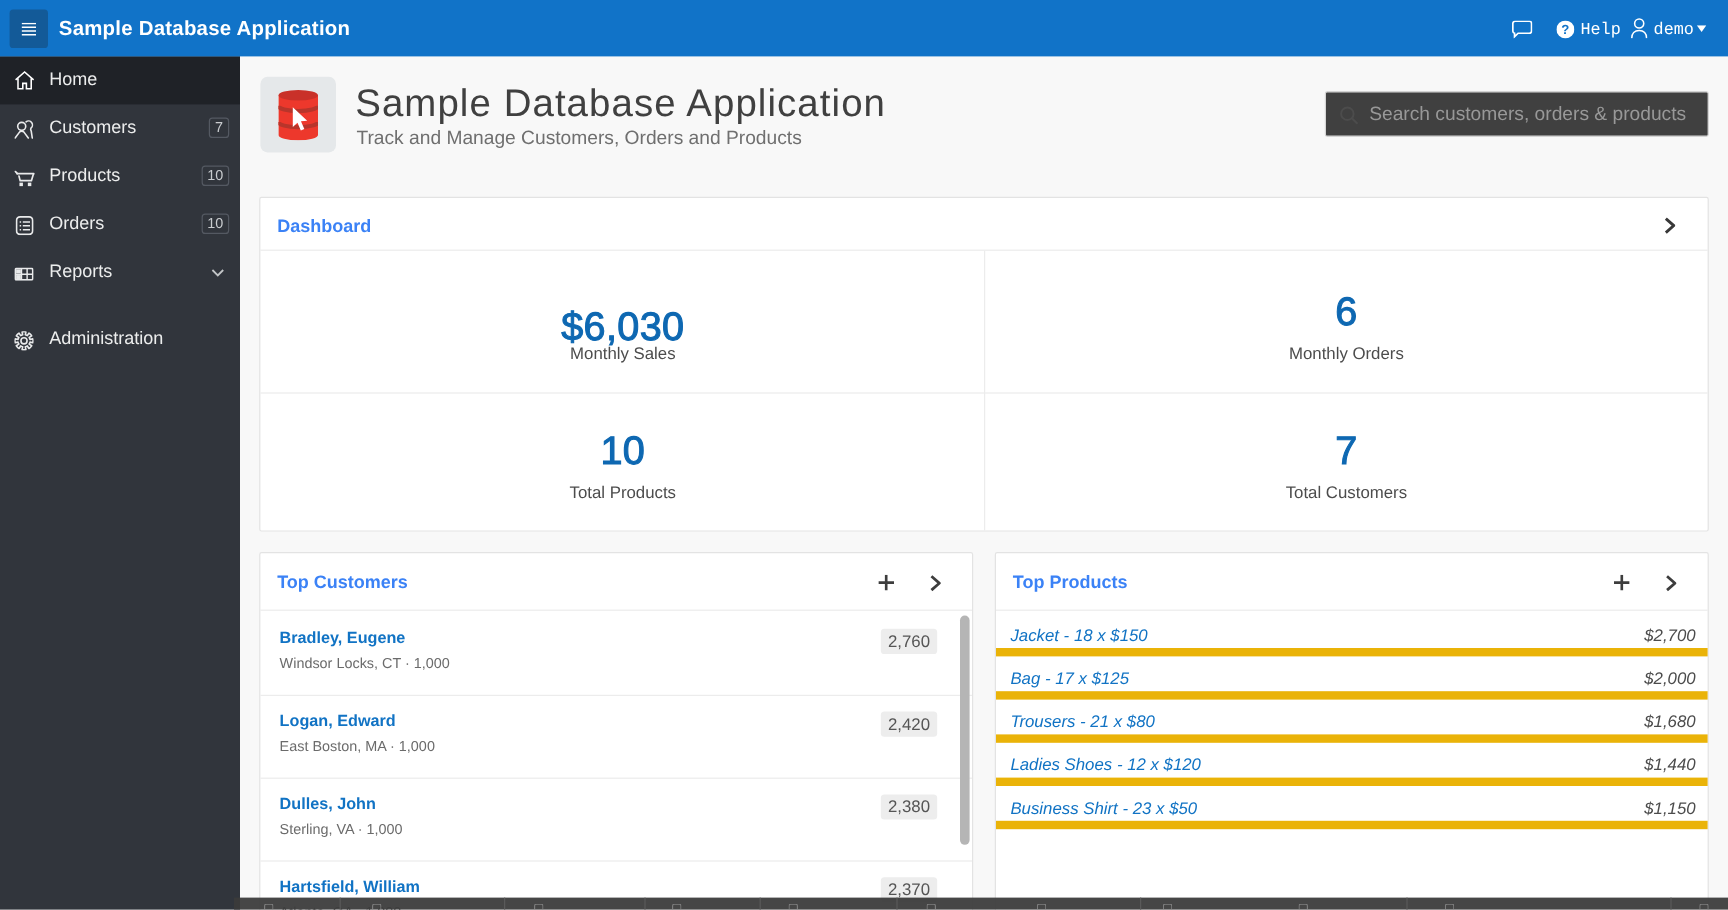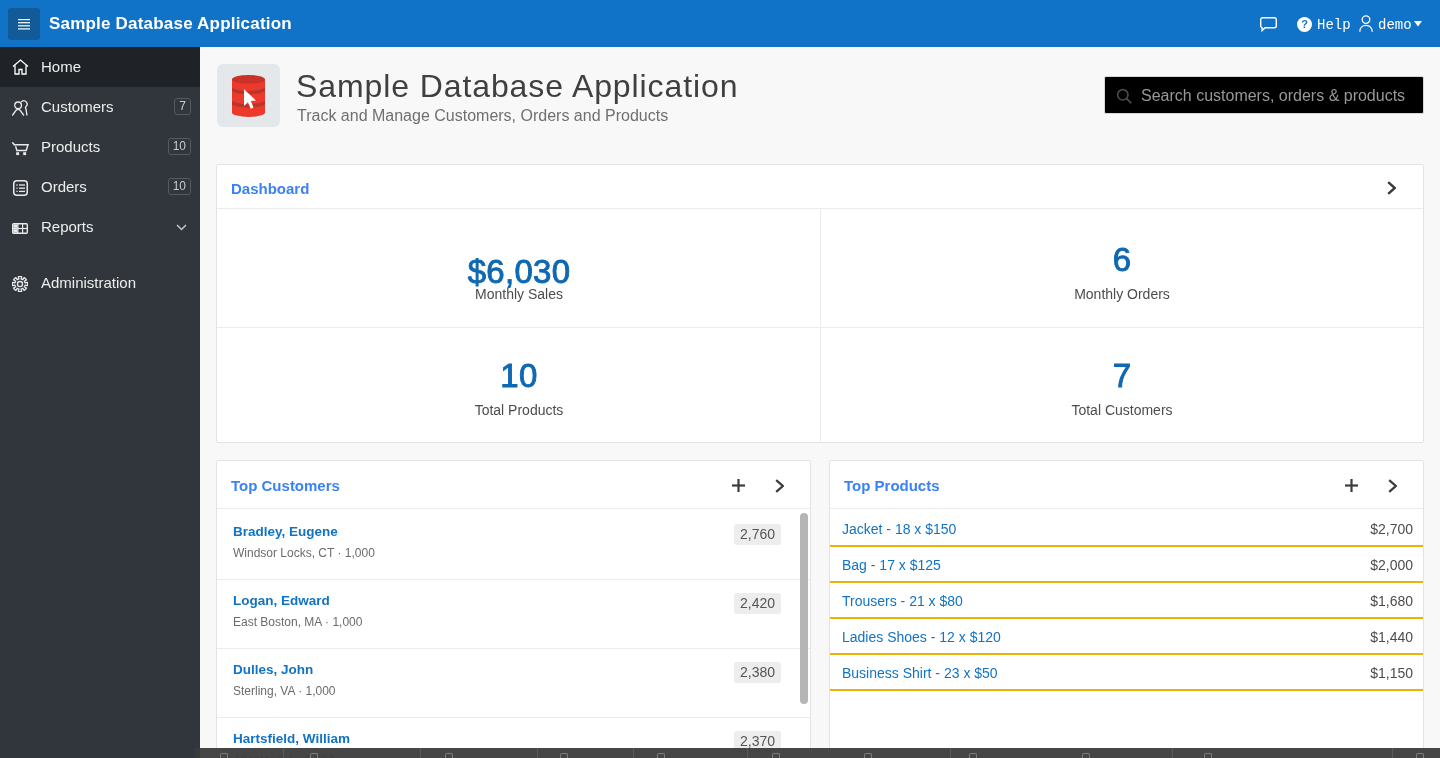--- a/index.html
+++ b/index.html
@@ -19,21 +19,21 @@
 .navItem { position:absolute; left:0; width:200px; height:40px; color:#eceded; font-size:15px; }
 .navItem.active { background:#1f2227; }
 .navItem .nt { position:absolute; left:41px; top:11px; }
 .navItem svg { position:absolute; left:12px; top:12px; }
 .badge { position:absolute; right:9px; top:11px; height:17px; min-width:17px; padding:0 4px; border:1px solid #545962; border-radius:3px; color:#c9cccf; font-size:12px; line-height:15px; text-align:center; }
 
 #appIcon { position:absolute; left:217px; top:64px; width:63px; height:63px; background:#e5e8ea; border-radius:6px; }
 #pageH1 { position:absolute; left:296px; top:68px; font-size:32px; color:#404040; font-weight:400; letter-spacing:0.9px; }
 #pageSub { position:absolute; left:297px; top:107px; font-size:16px; color:#6f6f6f; }
 
-#searchBox { position:absolute; left:1104px; top:76px; width:320px; height:38px; background:#000000; border:1px solid #d6d6d6; border-radius:2px; }
+#searchBox { position:absolute; left:1104px; top:76px; width:320px; height:38px; background:#404040; border:1px solid #d6d6d6; border-radius:2px; }
 #searchBox .ph { position:absolute; left:36px; top:10px; font-size:16px; color:#989898; }
 
 .card { position:absolute; background:#fff; border:1px solid #e3e3e3; border-radius:2px; }
 .cardHdr { position:absolute; left:0; top:0; right:0; height:48px; border-bottom:1px solid #ebebeb; }
 .cardTitle { position:absolute; left:14px; top:16px; font-size:15px; font-weight:bold; color:#3b82f6; }
 
 
 #dash { left:216px; top:164px; width:1208px; height:279px; }
 #dash .cardHdr { height:44px; }
 #dash .vline { position:absolute; left:603px; top:44px; width:1px; bottom:0; background:#ececec; }
@@ -45,21 +45,21 @@
 #custCard { left:216px; top:460px; width:595px; height:300px; }
 .crow { position:absolute; left:0; width:100%; }
 .cname { position:absolute; left:16px; top:0; font-size:13.5px; font-weight:bold; color:#1173c4; }
 .csub { position:absolute; left:16px; top:22px; font-size:12px; color:#6b6b6b; }
 .cbadge { position:absolute; right:29px; top:0; height:21px; padding:0 6px; background:#ededed; border-radius:3px; color:#555; font-size:14px; line-height:21px; }
 .cdiv { position:absolute; left:0; width:100%; height:1px; background:#ececec; }
 #custScroll { position:absolute; right:2px; top:52px; width:8px; height:191px; background:#b5b5b5; border-radius:4px; }
 
 
 #prodCard { left:829px; top:460px; width:595px; height:300px; }
-.prow { position:absolute; left:0; width:100%; height:36px; border-bottom:2px solid #eab308; }
+.prow { position:absolute; left:0; width:100%; height:36px; border-bottom:7px solid #eab308;font-style:italic; }
 .pname { position:absolute; left:12px; top:10px; font-size:14px; color:#1173c4; }
 .pamt { position:absolute; right:10px; top:10px; font-size:14px; color:#4c4c4c; }
 
 .plusIcon { position:absolute; top:18px; right:65px; } .chevIcon { position:absolute; top:18px; right:26px; }
 
 
 #devbar { position:absolute; left:195px; top:748px; width:1245px; height:10px; background:rgba(58,58,58,0.94); z-index:40; }
 .dsep { position:absolute; top:0; width:1px; height:10px; background:#5a5a5a; }
 .dico { position:absolute; top:5px; width:8px; height:5px; border:1px solid #909090; border-bottom:none; border-radius:2px 2px 0 0; opacity:0.75; }
 </style>

